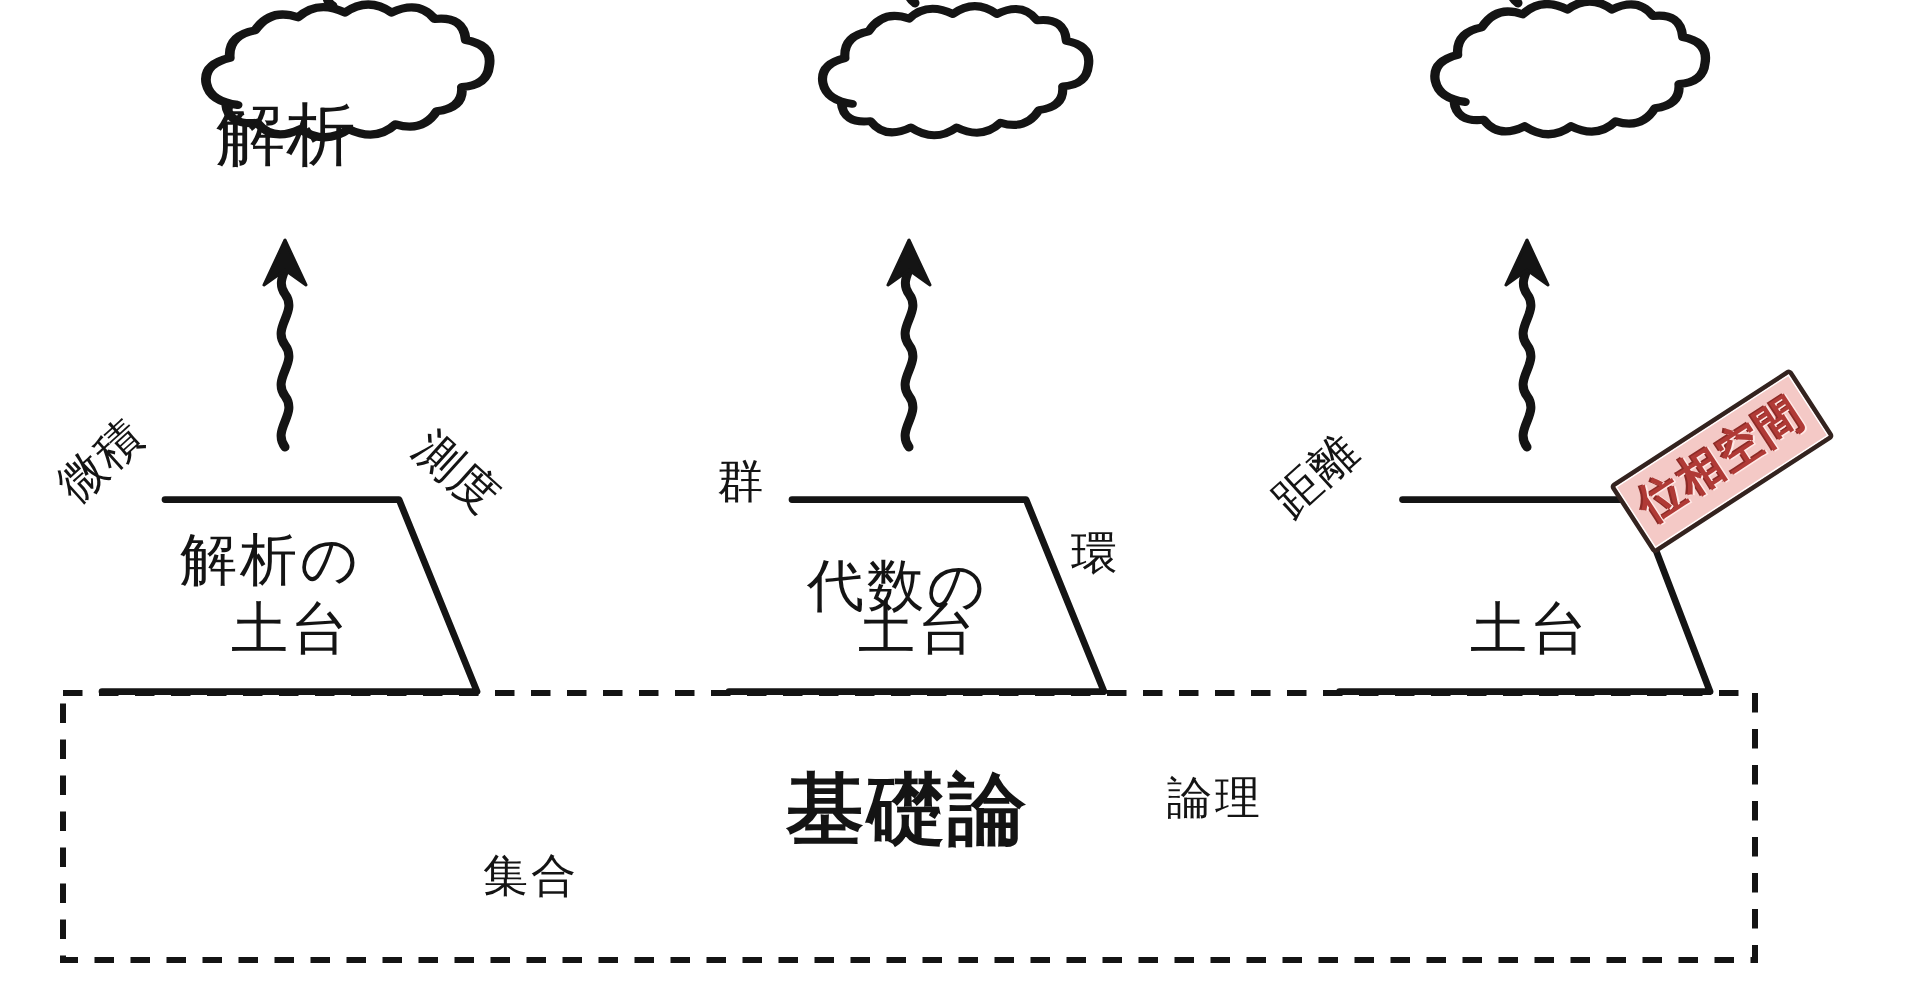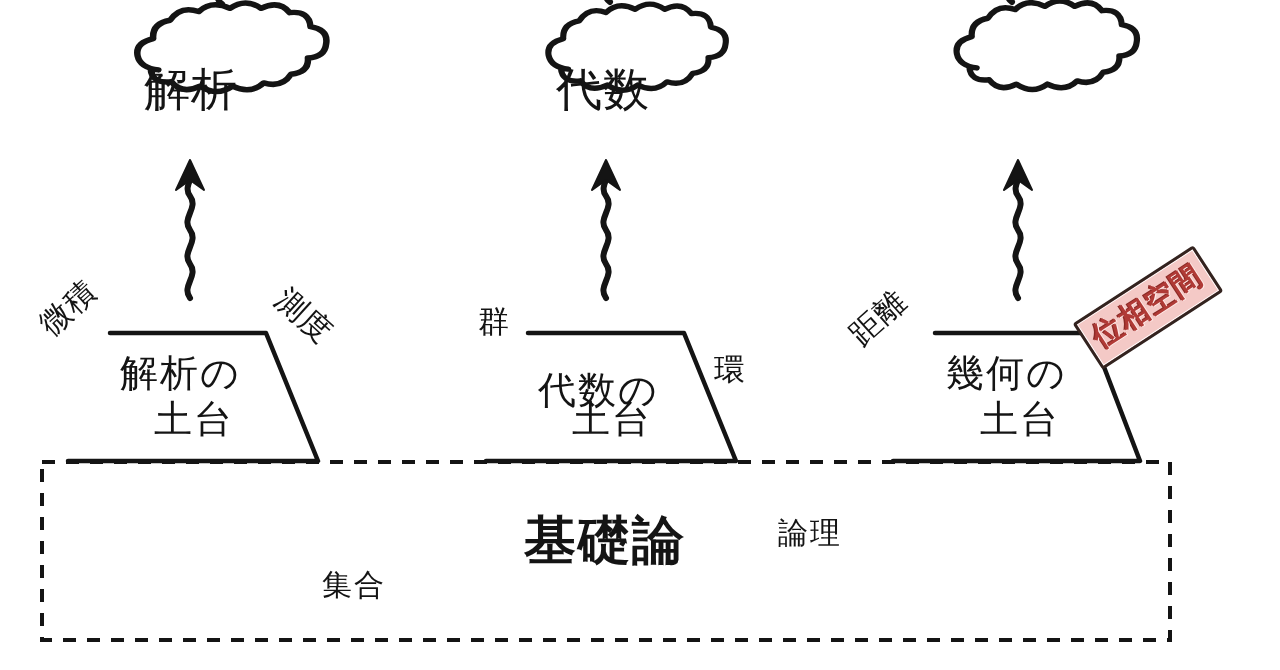--- a/index.html
+++ b/index.html
@@ -157,33 +157,31 @@
     </g>
     <g transform="translate(610 -44)">
       <use href="#squiggle-tail"></use>
     </g>
     <g transform="translate(1012 -44)">
       <use href="#squiggle-tail"></use>
     </g>
   </svg>
 
   <div class="txt cloud-label" style="left:144px; top:66px;">解析</div>
-  <div class="txt cloud-label" style="left:556px; top:66px;">代数</div>
 
   <div class="txt base-label" style="left:120px; top:354px;">解析の</div>
   <div class="txt base-label" style="left:154px; top:400px;">土台</div>
   <div class="txt side-label rot-left" style="left:36px; top:292px;">微積</div>
   <div class="txt side-label rot-right" style="left:272px; top:300px;">測度</div>
 
   <div class="txt base-label" style="left:538px; top:339px;margin-top:32px;">代数の</div>
   <div class="txt base-label" style="left:572px; top:400px;">土台</div>
   <div class="txt side-label" style="left:478px; top:306px;">群</div>
   <div class="txt side-label" style="left:714px; top:354px;">環</div>
 
-  <div class="txt base-label" style="left:946px; top:354px;">幾何の</div>
   <div class="txt base-label" style="left:980px; top:400px;">土台</div>
   <div class="txt side-label rot-left" style="left:846px; top:302px;">距離</div>
   <div class="topo-stamp" style="left:1076px; top:280px;">位相空間</div>
 
   <div class="txt foundation-main" style="left:524px; top:514px;">基礎論</div>
   <div class="txt foundation-sub" style="left:778px; top:518px;">論理</div>
   <div class="txt foundation-sub" style="left:322px; top:570px;">集合</div>
 
 </div>
 

